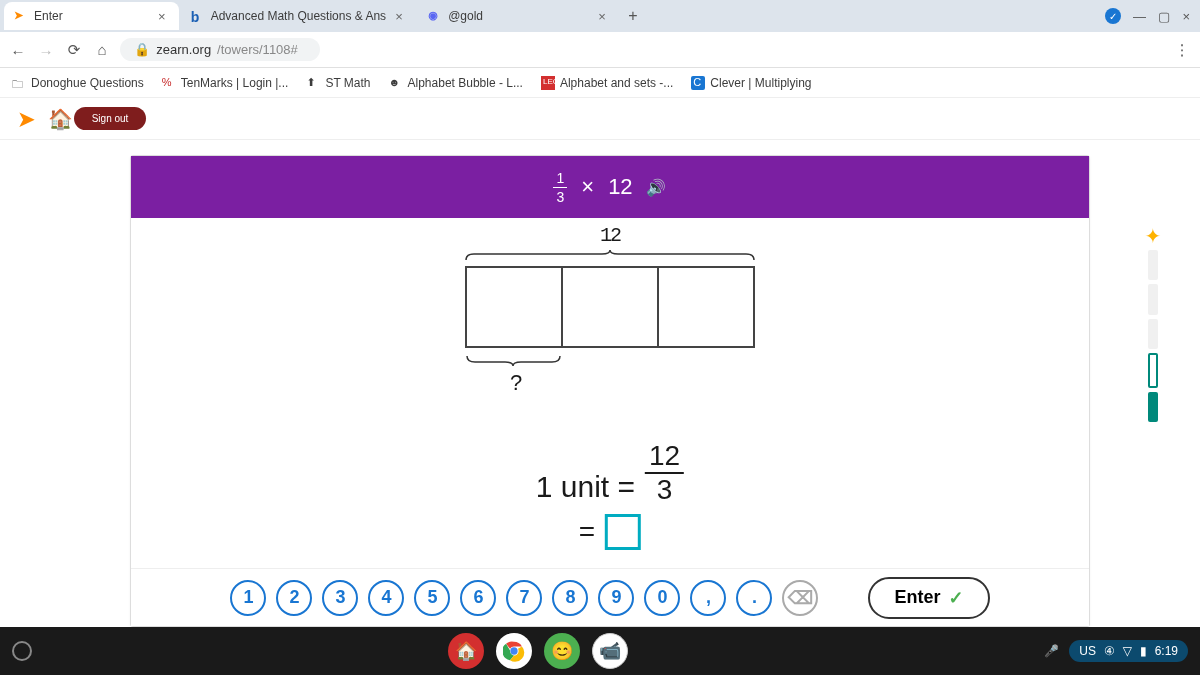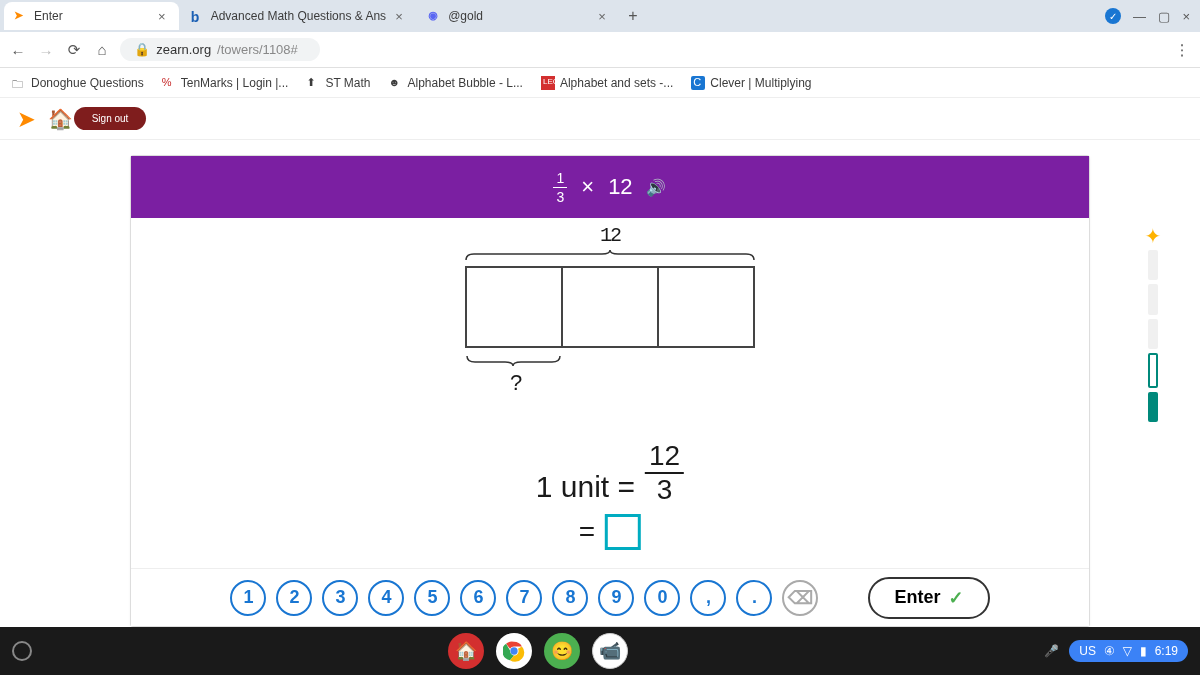--- a/index.html
+++ b/index.html
@@ -79,21 +79,21 @@
 .tower-seg { width: 10px; flex: 1; background: #f0f0f0; margin: 2px 0; border-radius: 2px; position: relative; }
 .tower-seg.fill { background: #00897b; }
 .tower-seg.current { border: 2px solid #00897b; background: #fff; }
 
 
 .shelf { position: absolute; bottom: 0; left: 0; right: 0; height: 48px; background: #1a1a1a; display: flex; align-items: center; padding: 0 12px; gap: 8px; }
 .shelf-circle { width: 20px; height: 20px; border: 2px solid #888; border-radius: 50%; }
 .shelf-center { flex: 1; display: flex; justify-content: center; gap: 12px; }
 .shelf-app { width: 36px; height: 36px; border-radius: 50%; display: flex; align-items: center; justify-content: center; font-size: 18px; }
 .shelf-right { display: flex; align-items: center; gap: 10px; color: #fff; font-size: 12px; }
-.pill { background: #3b82f6; border-radius: 14px; padding: 4px 10px; display: flex; align-items: center; gap: 8px; }
+.pill { background: #0c4a6e; border-radius: 14px; padding: 4px 10px; display: flex; align-items: center; gap: 8px; }
 </style>
 </head>
 <body>
 
 <div class="browser-tabs">
   <div class="tab active">
     <span class="tab-favicon zearn-fav">➤</span>
     <span>Enter</span>
     <span style="width:80px"></span>
     <span class="tab-close">×</span>

